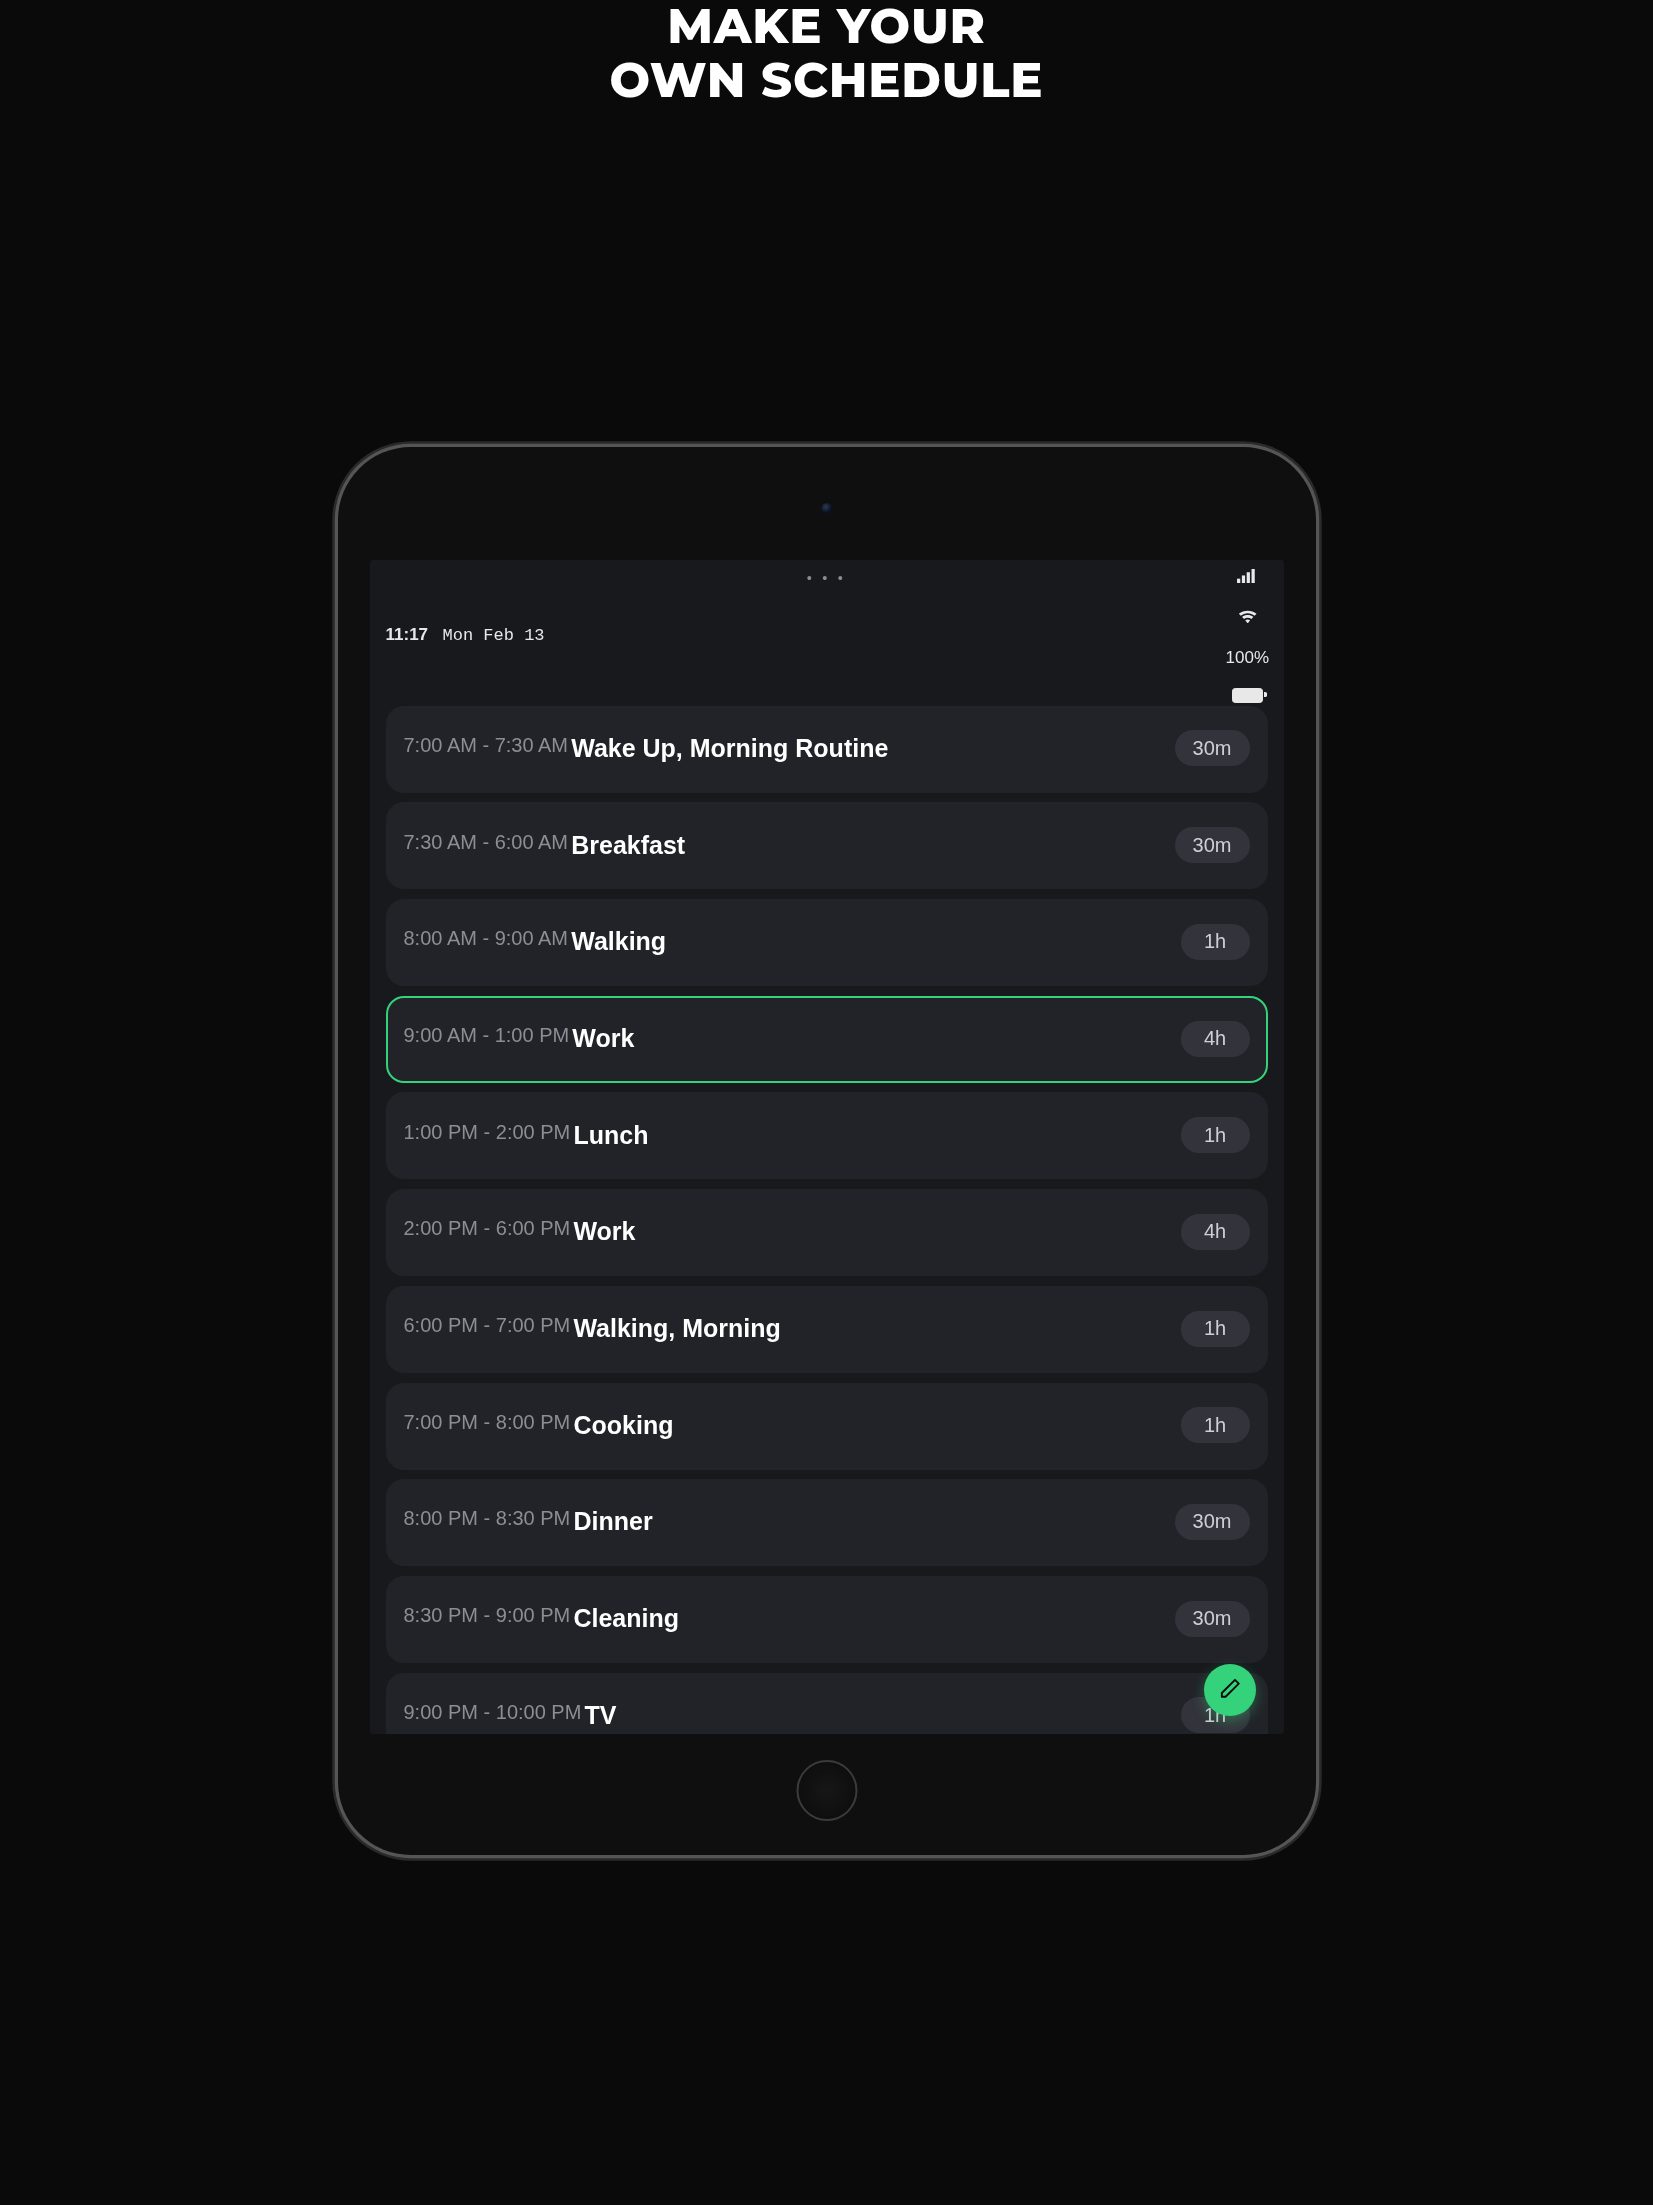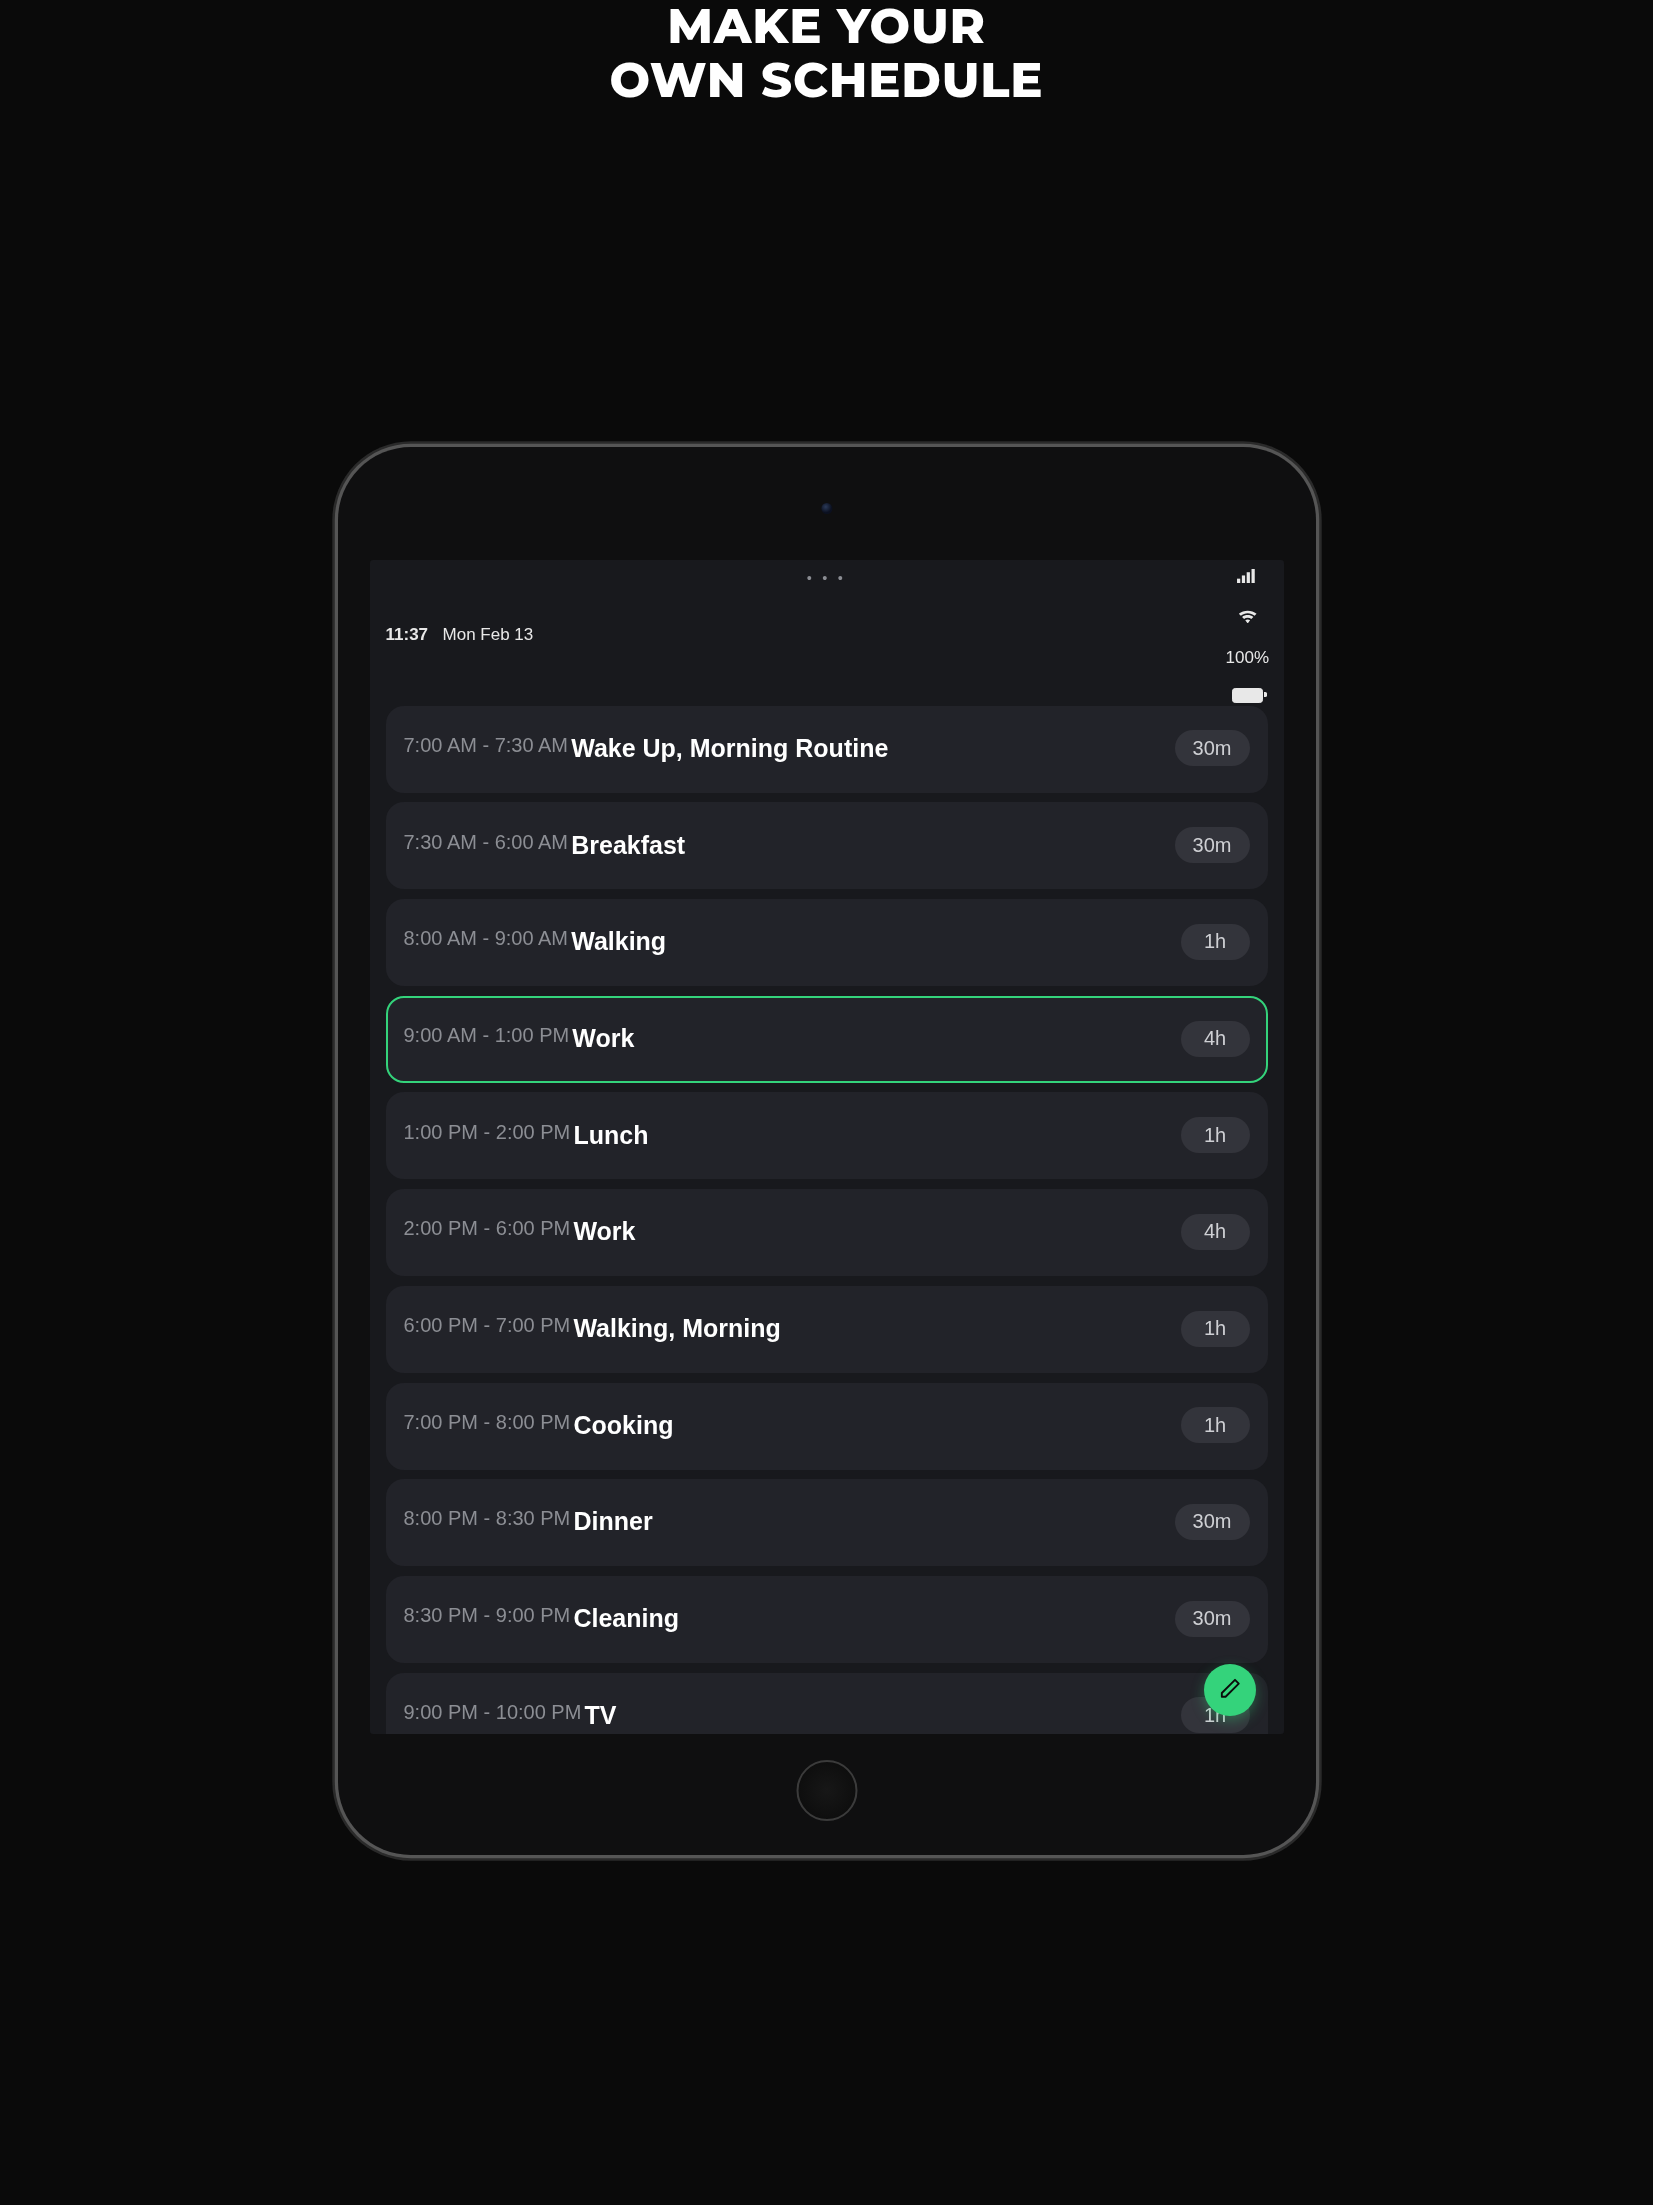--- a/index.html
+++ b/index.html
@@ -66,21 +66,21 @@
       display: flex;
       justify-content: space-between;
       align-items: center;
       padding: 8px 14.5px 3.2px 16px;
       font-size: 17px;
       color: #e8e8e8;
       font-weight: 500;
     }
     .status-left { display: flex; gap: 14.5px; align-items: baseline; }
     .status-time { font-weight: 600; }
-    .status-date { font-weight: 500; }
+    .status-date { font-weight: 500; font-family: Liberation Mono, monospace; }
     .status-center {
       position: absolute;
       left: 50%;
       top: 9.7px;
       transform: translateX(-50%);
       color: #8a8c92;
       letter-spacing: 3.2px;
       font-size: 14.5px;
     }
     .status-right { display: flex; gap: 20px; align-items: center; flex-direction: column; }
@@ -205,21 +205,21 @@
   <div>OWN SCHEDULE</div>
 </div>
 
 <div class="tablet-frame">
   <div class="camera"></div>
 
   <div class="screen">
 
     <div class="status-bar">
       <div class="status-left">
-        <span class="status-time">11:37</span>
+        <span class="status-time">11:17</span>
         <span class="status-date">Mon Feb 13</span>
       </div>
       <div class="status-center">• • •</div>
       <div class="status-right">
         <span>
           <svg width="21" height="14.5" viewBox="0 0 26 18">
               <rect x="0" y="12" width="4" height="6" fill="#e8e8e8"></rect>
               <rect x="6" y="8" width="4" height="10" fill="#e8e8e8"></rect>
               <rect x="12" y="4" width="4" height="14" fill="#e8e8e8"></rect>
               <rect x="18" y="0" width="4" height="18" fill="#e8e8e8"></rect>

